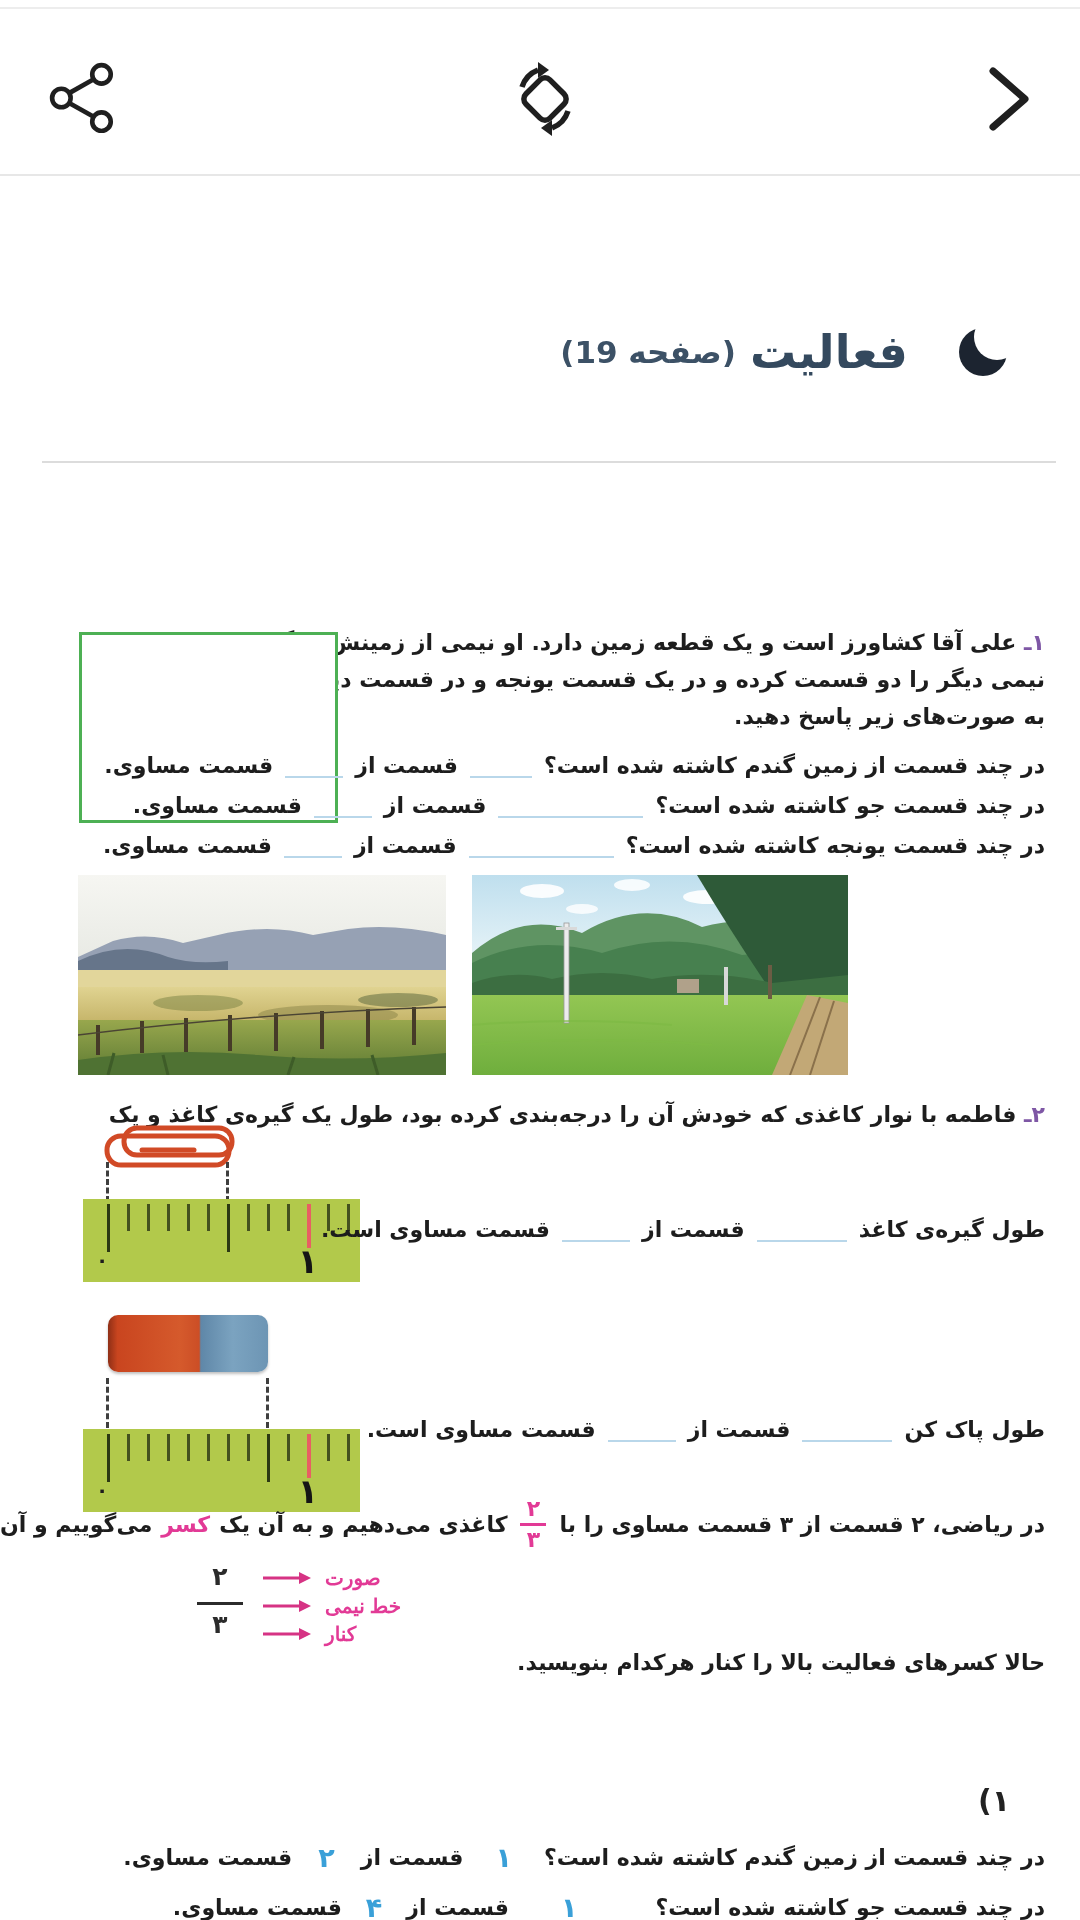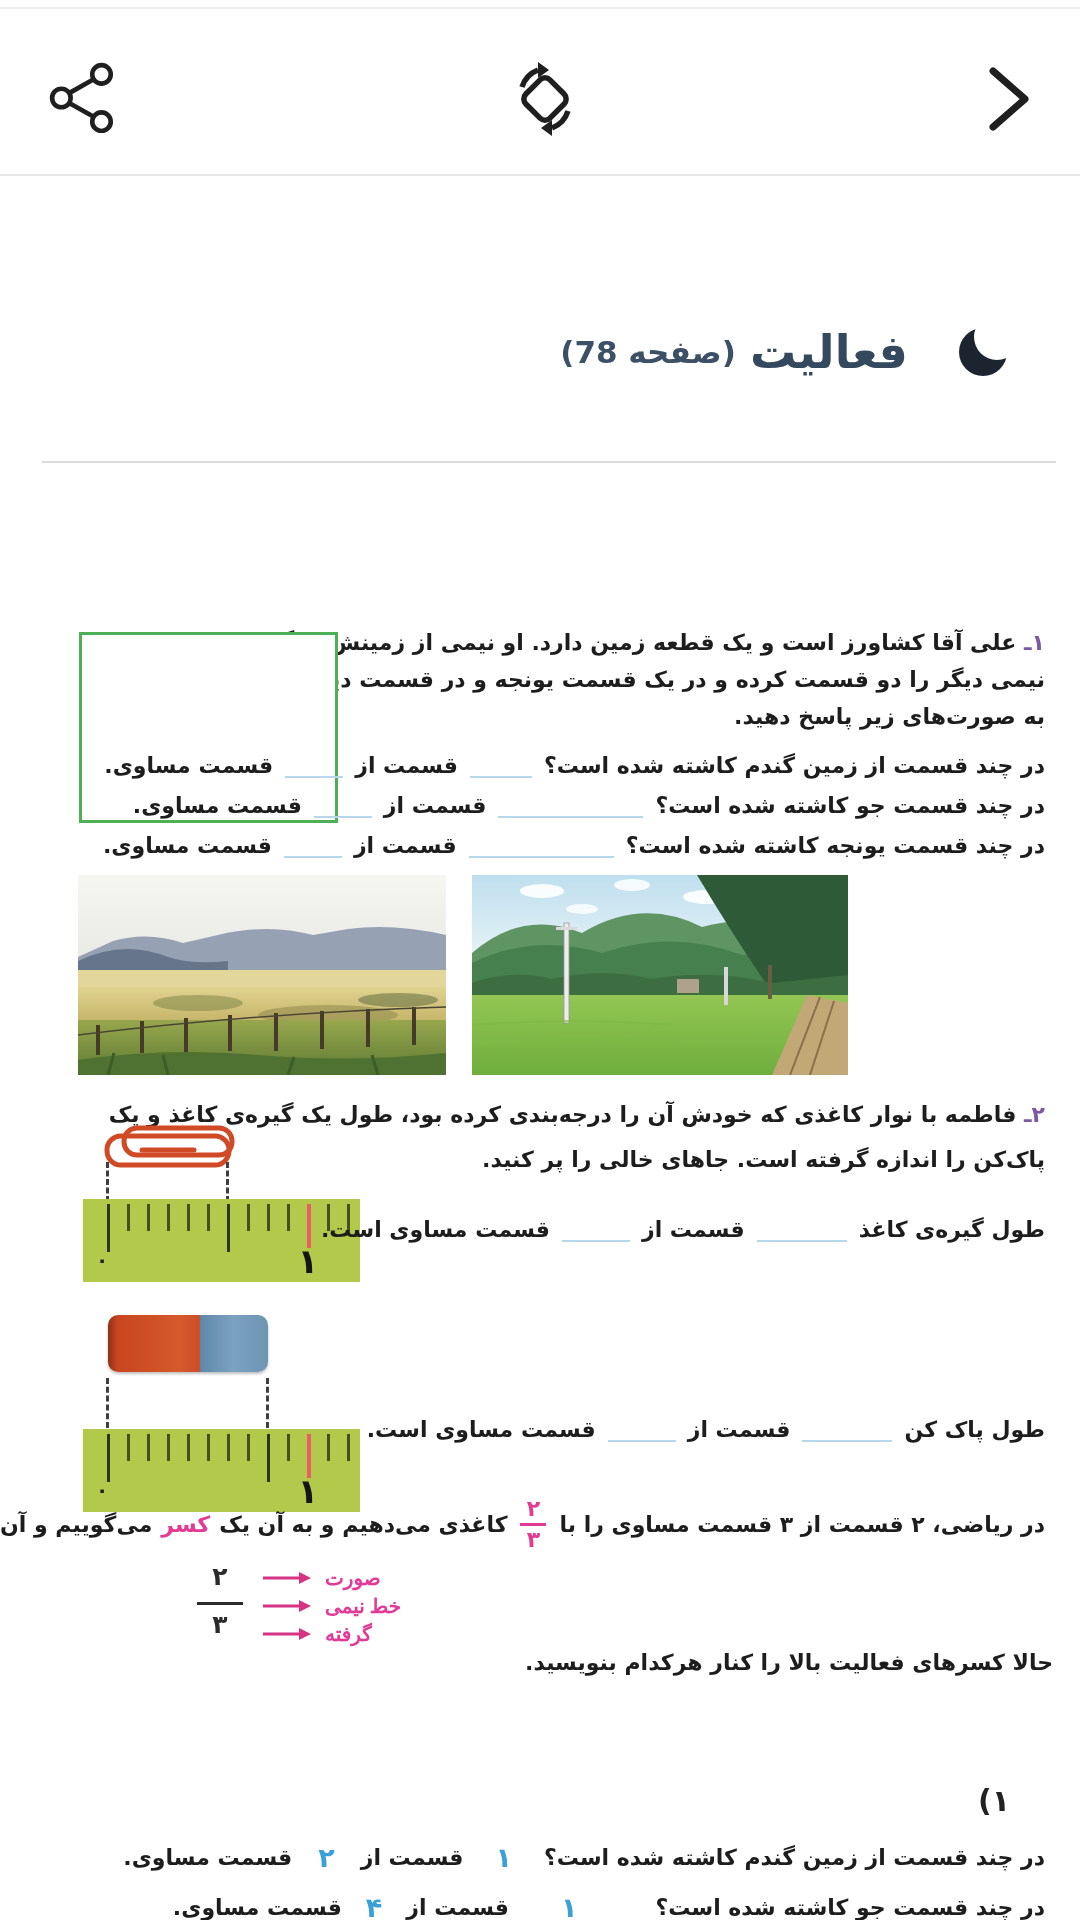--- a/index.html
+++ b/index.html
@@ -52,21 +52,21 @@
   .frac .fn,.frac .fd{font-size:22px;font-weight:bold;color:#e23a96;}
   .frac .fb{width:26px;height:3px;background:#e23a96;margin:3px 0;}
   
   .anatomy{position:absolute;left:185px;top:1562px;width:230px;height:100px;}
   .an-num,.an-den{position:absolute;left:10px;width:50px;text-align:center;font-size:25px;font-weight:bold;color:#2b2b2b;}
   .an-num{top:0;} .an-den{top:48px;}
   .an-bar{position:absolute;left:12px;top:40px;width:46px;height:3px;background:#2b2b2b;}
   .an-row{position:absolute;left:78px;display:flex;align-items:center;gap:14px;}
   .an-row .lbl{font-size:20px;font-weight:bold;color:#e23a96;white-space:nowrap;font-family:Liberation Serif, serif;}
   
-  .closing{position:absolute;right:27px;top:1650px;font-size:22px;font-weight:bold;white-space:nowrap;}
+  .closing{position:absolute;right:35px;top:1650px;font-size:22px;font-weight:bold;white-space:nowrap;}
   .marker{position:absolute;left:978px;top:1783px;font-size:30px;font-weight:bold;color:#222;}
   .arow{position:absolute;right:35px;display:flex;direction:rtl;align-items:center;
         font-size:22px;font-weight:bold;white-space:nowrap;}
   .arow .a{font-size:27px;font-weight:bold;color:#3aa0d8;}
 </style>
 </head>
 <body>
 
 <div class="page">
   <div class="topline"></div>
@@ -107,21 +107,21 @@
         <defs>
           <mask id="mn">
               <rect width="56" height="56" fill="#fff"></rect>
               <circle cx="41" cy="15" r="23" fill="#000"></circle>
             </mask>
         </defs>
         <circle cx="27" cy="30" r="24" fill="#1c2430" mask="url(#mn)"></circle>
       </svg>
     </span>
     <span class="h-title">فعالیت</span>
-    <span class="h-page">(صفحه 78)</span>
+    <span class="h-page">(صفحه 19)</span>
   </div>
   <div class="divider"></div>
 
   <div class="para p1 rtl">
     <div class="line"><span class="purple">۱ـ</span> <span>علی آقا کشاورز است و یک قطعه زمین دارد. او نیمی از زمینش را گندم کاشته است.</span></div>
     <div class="line">نیمی دیگر را دو قسمت کرده و در یک قسمت یونجه و در قسمت دیگر جو کاشته است.</div>
     <div class="line">به صورت‌های زیر پاسخ دهید.</div>
   </div>
 
   <div class="green-box"></div>
@@ -216,21 +216,20 @@
       <rect x="92" y="48" width="5" height="100" fill="#ececec" stroke="#9a9a9a" stroke-width="0.8"></rect>
       <rect x="84" y="52" width="21" height="3" fill="#d9d9d9"></rect>
       <rect x="252" y="92" width="4" height="38" fill="#d8d8d8"></rect>
       <rect x="296" y="90" width="4" height="34" fill="#6b5c44"></rect>
       <path d="M0,150 Q100,142 200,150 M0,170 Q120,160 240,170" stroke="#7eb944" stroke-width="2" fill="none" opacity="0.7"></path>
     </svg>
   </div>
 
   <div class="para p2 rtl">
     <div class="line"><span class="purple">۲ـ</span> <span>فاطمه با نوار کاغذی که خودش آن را درجه‌بندی کرده بود، طول یک گیره‌ی کاغذ و یک</span></div>
-    <div class="line">پاک‌کن را اندازه گرفته است. جاهای خالی را پر کنید.</div>
   </div>
 
   <div class="clip">
     <svg width="134" height="48" viewBox="0 0 134 48">
       <g fill="none" stroke="#d14a26" stroke-width="5" stroke-linecap="round">
         <rect x="5" y="14" width="122" height="29" rx="14"></rect>
         <rect x="22" y="6" width="108" height="27" rx="13"></rect>
         <line x1="40" y1="28" x2="92" y2="28"></line>
       </g>
     </svg>
@@ -319,21 +318,21 @@
         <line x1="0" y1="7" x2="36" y2="7" stroke="#d63384" stroke-width="3"></line>
           <polygon points="36,1 48,7 36,13" fill="#d63384"></polygon>
       </svg>
       <span class="lbl">خط نیمی</span>
     </div>
     <div class="an-row" style="top:60px;">
       <svg width="48" height="14" viewBox="0 0 48 14">
         <line x1="0" y1="7" x2="36" y2="7" stroke="#d63384" stroke-width="3"></line>
           <polygon points="36,1 48,7 36,13" fill="#d63384"></polygon>
       </svg>
-      <span class="lbl">گرفته</span>
+      <span class="lbl">کنار</span>
     </div>
   </div>
 
   <div class="closing rtl">حالا کسرهای فعالیت بالا را کنار هرکدام بنویسید.</div>
 
   <div class="marker" dir="ltr">(۱</div>
 
   <div class="arow" style="top:1842px;">
     <span>در چند قسمت از زمین گندم کاشته شده است؟</span>
     <span class="a" style="margin:0 32px;">۱</span>

